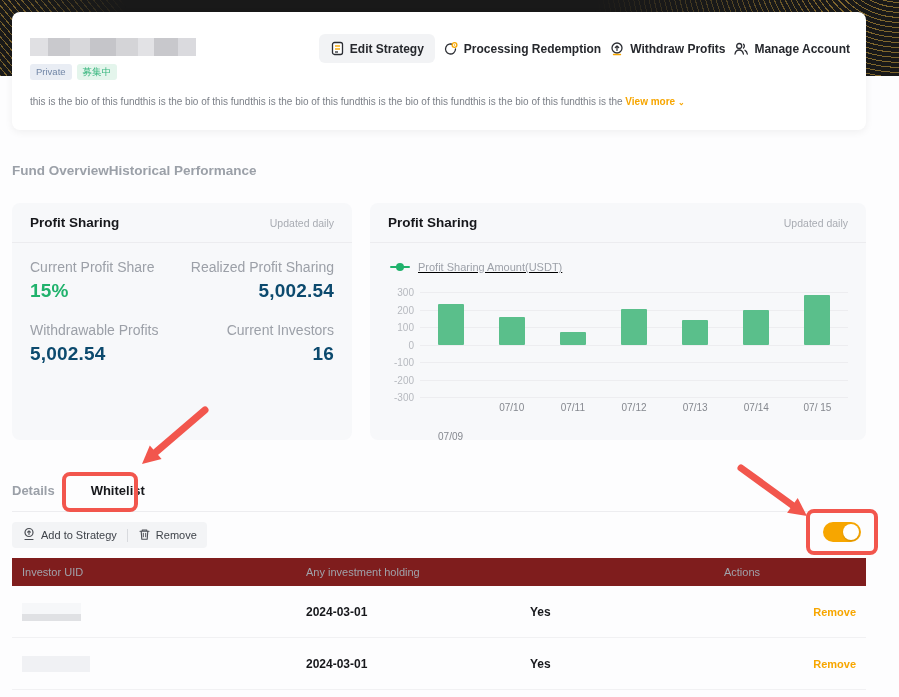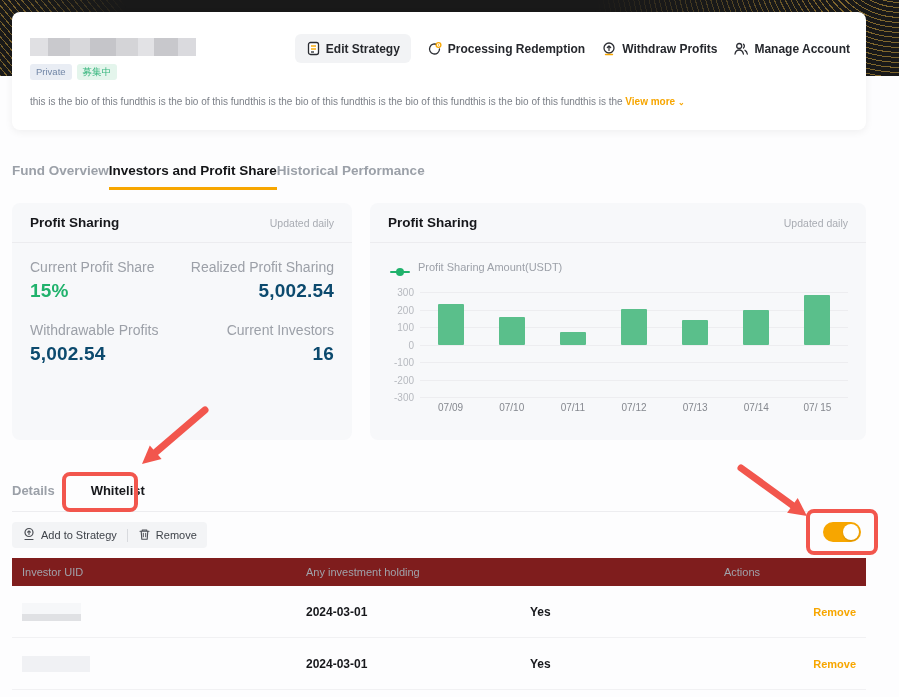--- a/index.html
+++ b/index.html
@@ -22,21 +22,21 @@
     border-radius:8px; box-shadow:0 2px 8px rgba(0,0,0,.06); }
   .name-blur { position:absolute; left:18px; top:26px; height:18px; display:flex; }
   .name-blur span { display:block; height:18px; }
   .badges { position:absolute; left:18px; top:52px; display:flex; gap:5px; }
   .badge { font-size:9.5px; line-height:1; padding:3px 6px; border-radius:3px; font-weight:500; }
   .badge-private { background:#e9edf4; color:#7186a6; }
   .badge-recruiting { background:#e4f5ec; color:#35b57c; }
   .bio { position:absolute; left:18px; top:84px; width:700px; font-size:10px; color:#7c8088; white-space:nowrap; }
   .view-more { color:#f7a600; font-weight:700; cursor:pointer; }
   .view-more .chev { font-size:8px; }
-  .actions { position:absolute; right:16px; top:22px; display:flex; align-items:center; gap:16px; }
+  .actions { position:absolute; right:16px; top:22px; display:flex; align-items:center; gap:8px; }
   .action { display:flex; align-items:center; gap:5px; border:none; background:none; cursor:pointer;
     font-family:"Liberation Sans",sans-serif; font-size:12px; font-weight:600; color:#26282d; white-space:nowrap; }
   .action.pill { background:#f2f3f5; border-radius:6px; padding:7px 11px; }
   .action svg { display:block; }
 
   
   .main-tabs { position:absolute; left:12px; top:163px; display:flex; }
   .mtab { font-size:13.5px; font-weight:600; color:#9ba0a8; padding-bottom:9px; cursor:pointer; }
   .mtab.active { color:#141518; font-weight:700; border-bottom:3px solid #f7a600; }
 
@@ -48,21 +48,21 @@
     padding:0 18px; border-bottom:1px solid #ececef; }
   .card-title { font-size:13.5px; font-weight:700; color:#17181c; }
   .updated { font-size:10.5px; color:#a9acb3; }
   .stat-grid { padding:16px 18px; display:grid; grid-template-columns:1fr 1fr; row-gap:20px; }
   .stat .lbl { font-size:14px; color:#9ca0a8; }
   .stat .val { font-size:19px; font-weight:700; color:#0c4a6e; margin-top:5px; letter-spacing:.2px; }
   .stat.right { text-align:right; }
   .stat .val.green { color:#20b26c; }
 
   
-  .legend { position:absolute; left:390px; top:261px; display:flex; align-items:flex-end; gap:8px; }
+  .legend { position:absolute; left:390px; top:261px; display:flex; align-items:center; gap:8px;text-decoration:underline; }
   .legend-mark { position:relative; width:20px; height:2px; background:#20b26c; border-radius:1px; }
   .legend-mark::after { content:""; position:absolute; left:6px; top:-3px; width:8px; height:8px;
     border-radius:50%; background:#20b26c; }
   .legend-text { font-size:11px; color:#9da1a9; }
   .chart { position:absolute; left:390px; top:284px; width:466px; height:140px; }
   .chart .ytick { position:absolute; width:24px; text-align:right; font-size:10px; color:#b6b9bf;
     transform:translateY(-50%); }
   .chart .gridline { position:absolute; left:30px; width:428px; height:1px; background:#ededf0; }
   .chart .bar { position:absolute; border-radius:1px; }
   .chart .xtick { position:absolute; width:60px; text-align:center; font-size:10px; color:#85888f; top:118px; }
@@ -173,21 +173,20 @@
               <path d="M10.5 3.2a2.5 2.5 0 0 1 0 3.8M12 9.3c1.2.6 2 1.9 2.3 3.7" stroke="#2b2d33" stroke-width="1.3" stroke-linecap="round"></path>
             </svg>
           </span>
         <span>Manage Account</span>
       </button>
     </div>
   </div>
 
   <div class="main-tabs">
     <div class="mtab">Fund Overview</div>
-    <div class="mtab active">Investors and Profit Share</div>
     <div class="mtab">Historical Performance</div>
   </div>
 
   <div class="card stat-card">
     <div class="card-head">
       <span class="card-title">Profit Sharing</span>
       <span class="updated">Updated daily</span>
     </div>
     <div class="stat-grid">
       <div class="stat">
@@ -228,21 +227,21 @@
       <div class="ytick" style="top: 43px;">100</div>
       <div class="gridline" style="top: 60.5px;"></div>
       <div class="ytick" style="top: 60.5px;">0</div>
       <div class="gridline" style="top: 78px;"></div>
       <div class="ytick" style="top: 78px;">-100</div>
       <div class="gridline" style="top: 95.5px;"></div>
       <div class="ytick" style="top: 95.5px;">-200</div>
       <div class="gridline" style="top: 113px;"></div>
       <div class="ytick" style="top: 113px;">-300</div>
       <div class="bar" style="left: 47.5714px; width: 26px; top: 20.25px; height: 40.25px; background: rgb(90, 191, 139);"></div>
-      <div class="xtick" style="left: 30.5714px;">07/09</div>
+      <div class="xtick" style="left: 30.5714px; margin-top: 29px;">07/09</div>
       <div class="bar" style="left: 108.714px; width: 26px; top: 32.5px; height: 28px; background: rgb(90, 191, 139);"></div>
       <div class="xtick" style="left: 91.7143px;">07/10</div>
       <div class="bar" style="left: 169.857px; width: 26px; top: 48.25px; height: 12.25px; background: rgb(90, 191, 139);"></div>
       <div class="xtick" style="left: 152.857px;">07/11</div>
       <div class="bar" style="left: 231px; width: 26px; top: 24.625px; height: 35.875px; background: rgb(90, 191, 139);"></div>
       <div class="xtick" style="left: 214px;">07/12</div>
       <div class="bar" style="left: 292.143px; width: 26px; top: 36px; height: 24.5px; background: rgb(90, 191, 139);"></div>
       <div class="xtick" style="left: 275.143px;">07/13</div>
       <div class="bar" style="left: 353.286px; width: 26px; top: 26.375px; height: 34.125px; background: rgb(90, 191, 139);"></div>
       <div class="xtick" style="left: 336.286px;">07/14</div>

